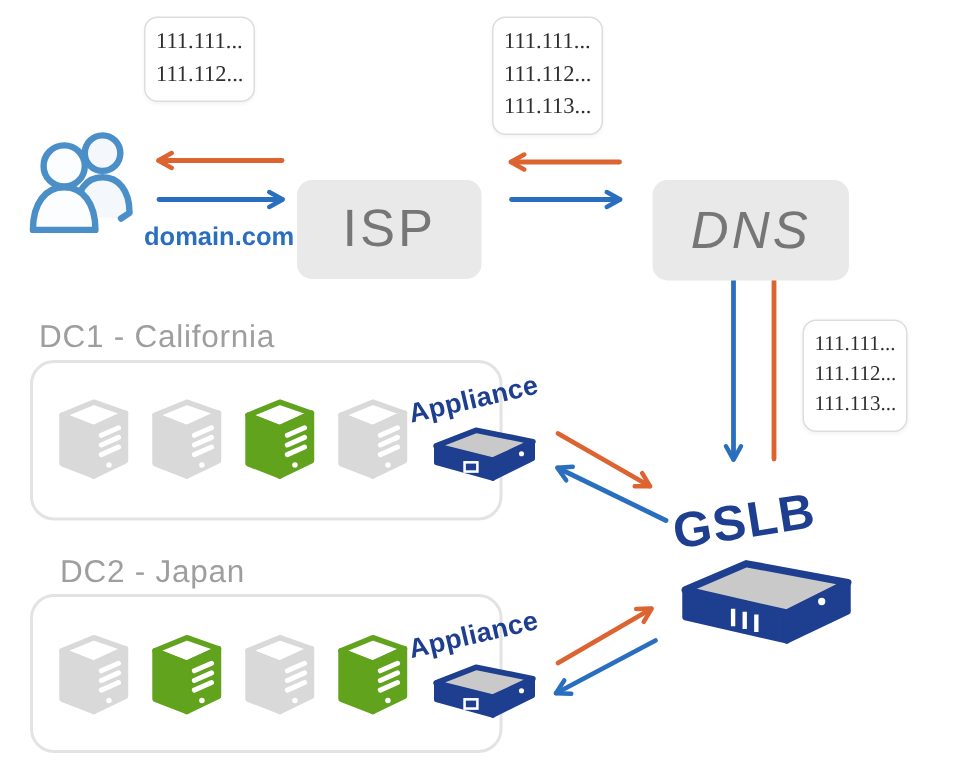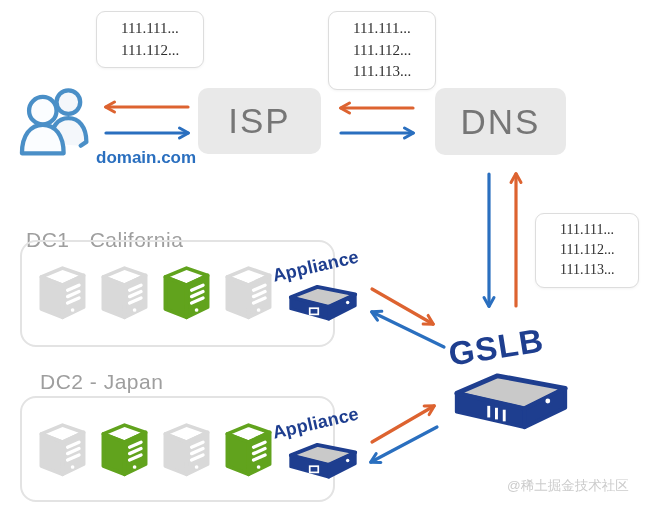--- a/index.html
+++ b/index.html
@@ -7,29 +7,29 @@
     --red:#E24242; --node_bg:#E9E9E9; --node_text:#767676; --dc_label:#9E9E9E;
     --dc_border:#E3E3E3; --server_gray:#D9D9D9; --device_top:#C9C9C9;
     --watermark_c:#CCCCCC; --ip_text:#2E2E2E; --ip_border:#DDDDDD;
   }
   html,body{margin:0;padding:0;background:#fff;}
   .canvas{position:relative;width:648px;height:509px;background:#fff;overflow:hidden;
           font-family:"Liberation Sans",sans-serif;}
   .arrows{position:absolute;left:0;top:0;width:648px;height:509px;pointer-events:none;}
 
   .ip-box{position:absolute;background:#fff;border:1.5px solid var(--ip_border);
-          border-radius:9px;padding:6px 17px;font-family:"Liberation Serif",serif;
+          border-radius:9px;padding:6px 0;font-family:"Liberation Serif",serif;
           font-size:15px;color:var(--ip_text);line-height:1.3;
           box-shadow:0 1px 3px rgba(0,0,0,.05);}
   .ip-row{padding:1px 7px;border-radius:2px;white-space:nowrap;}
   .ip-row[data-highlight="true"]{background:var(--red);color:#fff;}
 
   .node-box{position:absolute;background:var(--node_bg);border-radius:10px;
             display:flex;align-items:center;justify-content:center;
-            color:var(--node_text);font-size:35px;font-weight:400;letter-spacing:2px;}
+            color:var(--node_text);font-size:35px;font-weight:400;letter-spacing:2px;margin-top:32px;}
 
   .domain-label{position:absolute;color:var(--blue);font-size:17px;font-weight:700;}
 
   .dc-label{position:absolute;color:var(--dc_label);font-size:21px;font-weight:400;letter-spacing:.5px;}
   .dc-box{position:absolute;border:2px solid var(--dc_border);border-radius:16px;}
   .server-row{position:absolute;display:flex;gap:9px;}
   .server{width:53px;height:57px;color:var(--server_gray);}
   .server[data-color="green"]{color:var(--green);}
   .server svg{display:block;width:100%;height:100%;}
 
@@ -114,25 +114,25 @@
         <path d="M8,71 C8,52 17,41 30,41 C43,41 52,52 52,71 Z" style="fill:#FBFDFF"></path>
       </g>
     </svg>
   </div>
   <div class="domain-label" style="left:96px;top:148px;">domain.com</div>
 
   <div class="node-box" style="left:198px;top:88px;width:123px;height:66px;">
     <span>ISP</span>
   </div>
 
-  <div class="node-box" style="left:435px;top:88px;width:131px;height:67px;">
+  <div class="node-box" style="left:435px;top:88px;width:131px;height:67px;font-style:italic;">
     <span>DNS</span>
   </div>
 
-  <div class="dc-label" style="left:26px;top:213px;margin-top:15px;">DC1 - California</div>
+  <div class="dc-label" style="left:26px;top:213px;">DC1 - California</div>
   <div class="dc-box" style="left:20px;top:240px;width:311px;height:103px;"></div>
   <div class="server-row" style="left:36px;top:264px;">
     <div class="server" data-color="gray">
         <svg>
           <use href="#sym-server"></use>
         </svg>
       </div>
     <div class="server" data-color="gray">
         <svg>
           <use href="#sym-server"></use>
@@ -193,15 +193,14 @@
       <polygon points="7,25 49,7 119,20 77,41" style="fill:var(--device_top);stroke:var(--navy);stroke-width:5;stroke-linejoin:round"></polygon>
       <polygon points="7,25 77,41 77,60 7,44" style="fill:var(--navy);stroke:var(--navy);stroke-width:4;stroke-linejoin:round"></polygon>
       <polygon points="77,41 119,20 119,40 77,60" style="fill:var(--navy);stroke:var(--navy);stroke-width:4;stroke-linejoin:round"></polygon>
       <line x1="40" y1="38" x2="40" y2="50" style="stroke:#fff;stroke-width:3"></line>
       <line x1="48" y1="40" x2="48" y2="52" style="stroke:#fff;stroke-width:3"></line>
       <line x1="56" y1="42" x2="56" y2="54" style="stroke:#fff;stroke-width:3"></line>
       <circle cx="101" cy="33" r="2.5" style="fill:#fff"></circle>
     </svg>
   </div>
 
-  <div class="watermark" style="left:507px;top:477px;">@稀土掘金技术社区</div>
 
 </div>
 
 </body></html>

